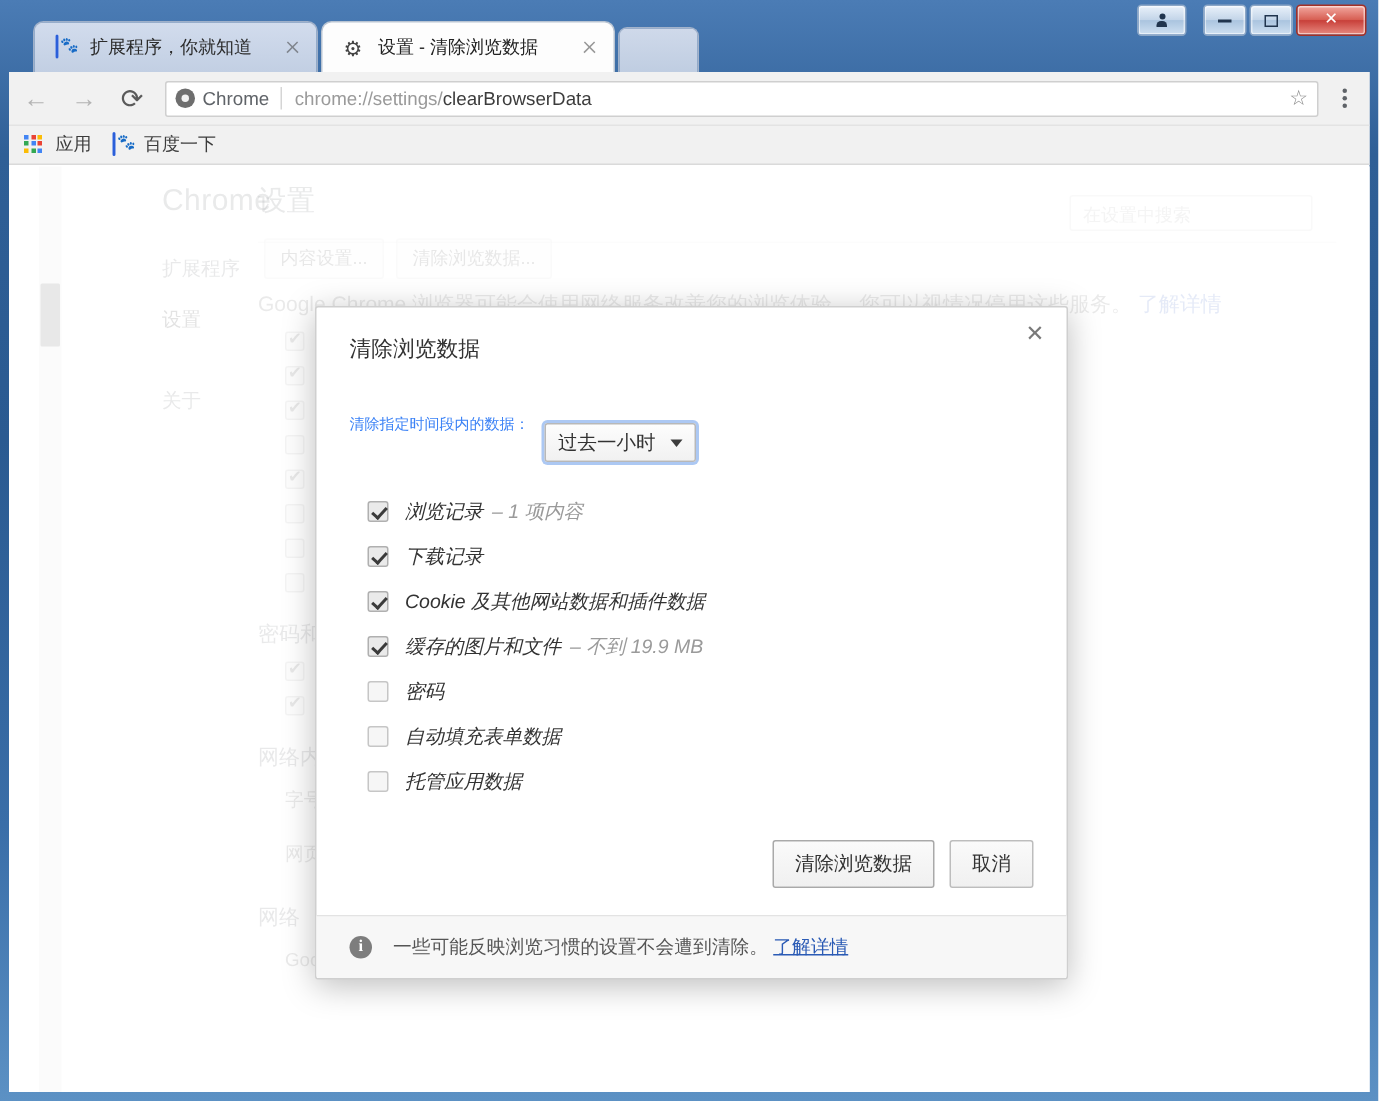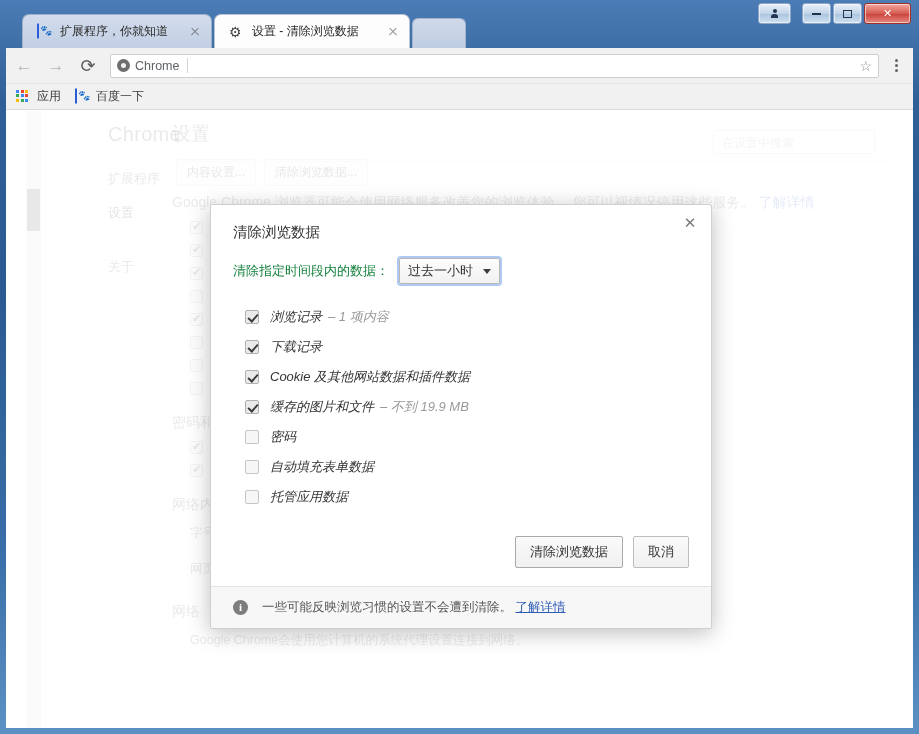--- a/index.html
+++ b/index.html
@@ -212,28 +212,28 @@
     box-shadow:0 4px 22px rgba(0,0,0,.26);
     box-sizing:border-box;
   }
   .modal-body{padding:18px 22px 14px 22px;position:relative;}
   .modal-close{
     position:absolute;right:12px;top:9px;width:18px;height:18px;
     color:#7a7a7a;font-size:15px;line-height:18px;text-align:center;
   }
   .modal-title{font-size:14.5px;color:#333;padding-bottom:16px;}
   .period-row{display:flex;align-items:center;gap:10px;padding-bottom:10px;}
-  .period-label{font-size:13px;color:#15803d;}
+  .period-label{font-size:10px;color:#3b82f6;}
   .period-select{
     min-width:92px;height:26px;box-sizing:border-box;
     border:1px solid #b8b8b8;border-radius:2px;
     background:linear-gradient(to bottom,#fdfdfd,#f1f1f1);
     box-shadow:0 0 0 2px rgba(103,154,234,.55);
     display:flex;align-items:center;justify-content:flex-end;
-    padding:0 8px;font-size:13px;color:#333;
+    padding:0 8px;font-size:13px;color:#333;margin-top:24px;
   }
   .period-select .caret{
     border-left:4px solid transparent;border-right:4px solid transparent;border-top:5px solid #3c3c3c;margin-left:10px;
   }
   .cb-list{padding-top:8px;}
   .cb-row{display:flex;align-items:center;padding:6px 0 6px 12px;font-size:13px;color:#333;font-style:italic;}
   .cb{
     width:14px;height:14px;box-sizing:border-box;flex:0 0 14px;margin-right:11px;position:relative;
     border:1px solid #b0b0b0;border-radius:2px;
     background:#eaeaea;
@@ -310,20 +310,23 @@
   <div class="toolbar">
     <div class="nav-btn">←</div>
     <div class="nav-btn">→</div>
     <div class="nav-btn reload">⟳</div>
     <div class="omnibox">
       <span class="omni-secure">
         <span class="chrome-ball"></span>
         <span>Chrome</span>
       </span>
       <span class="omni-sep"></span>
+      <span class="omni-url">
+        <span>chrome://settings/</span><b>clearBrowserData</b>
+      </span>
       <span class="omni-star">☆</span>
     </div>
     <div class="menu-dots">
         <i></i>
         <i></i>
         <i></i>
       </div>
   </div>
 
   <div class="bookmarks">

